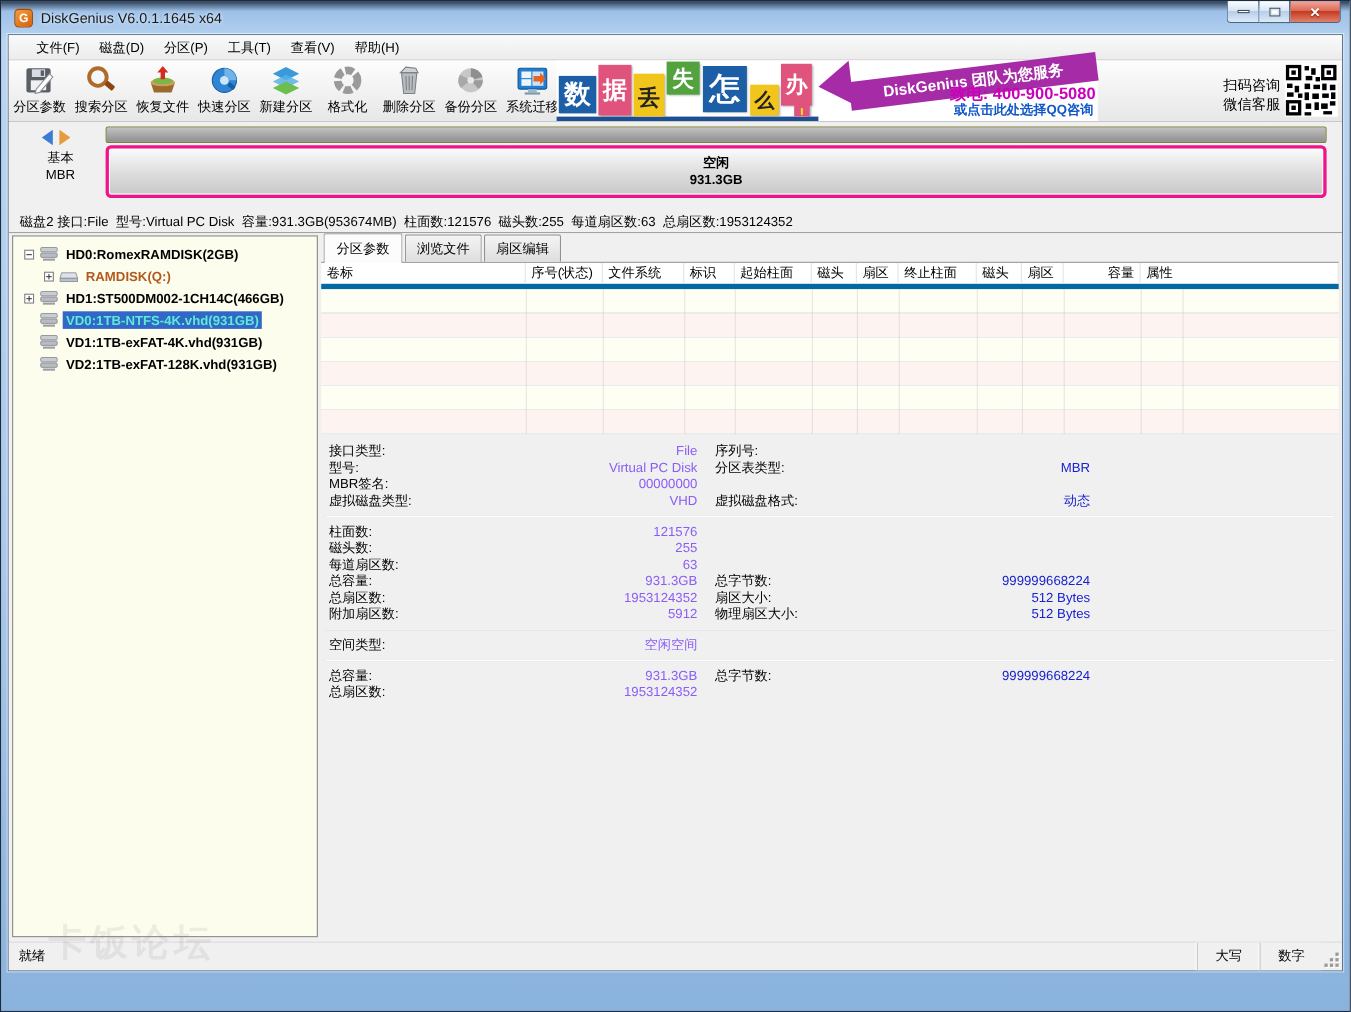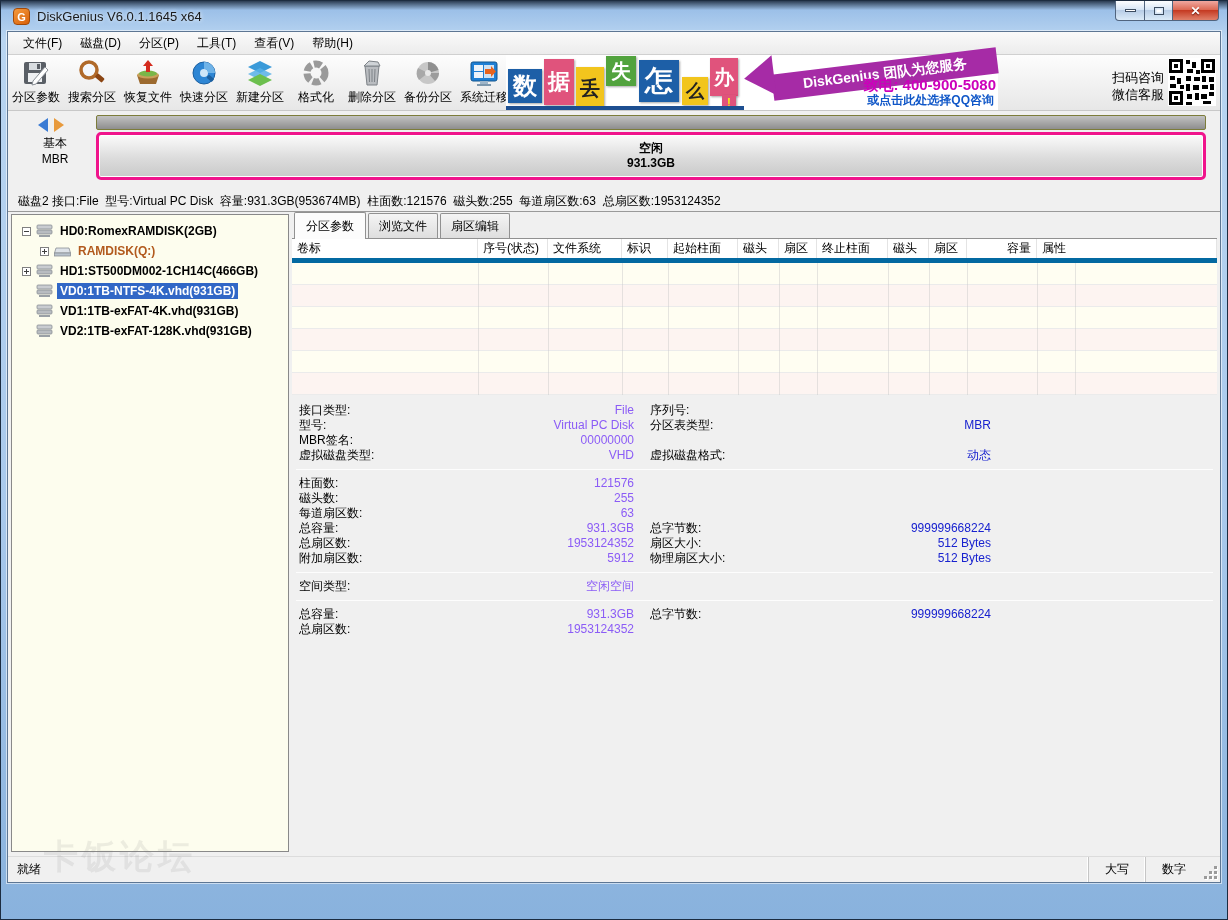--- a/index.html
+++ b/index.html
@@ -25,21 +25,21 @@
   .cap-min { width:30px; border-radius:0 0 0 4px; }
   .cap-max { width:28px; border-left:none; }
   .cap-close { width:46px; border-left:none; border-radius:0 0 4px 0;
     background:linear-gradient(180deg,#f0a8a0,#dd6a55 45%,#c53b23 50%,#e0806a); }
   .glyph-min { width:11px; height:3px; background:#fff; border:1px solid #3c4c60; }
   .glyph-max { width:10px; height:8px; background:#fff; border:1px solid #3c4c60; box-shadow:inset 0 0 0 1.5px #d7e5f5; }
   .glyph-close { color:#fff; font-weight:bold; font-size:12px; text-shadow:0 1px 1px #6b1407; }
 
   
   .menubar { position:absolute; left:0; top:0; right:0; height:23px; background:linear-gradient(180deg,#fafafa,#ececec);
-    border-bottom:1px solid #d0d0d0; display:flex; padding-left:6px; }
+    border-bottom:1px solid #d0d0d0; display:flex; padding-left:16px; }
   .menu-item { padding:3px 9px; cursor:pointer; }
 
   
   .toolbar { position:absolute; left:0; top:23px; right:0; height:56px;
     background:linear-gradient(180deg,#fdfdfd,#e7e7e7); border-bottom:1px solid #c8c8c8; display:flex; }
   .tool-btn { width:56px; height:54px; display:flex; flex-direction:column; align-items:center; justify-content:center;
     gap:2px; cursor:pointer; }
   .tool-label { font-size:12px; white-space:nowrap; }
   .tool-ic { width:30px; height:28px; display:block; }
 
@@ -79,21 +79,21 @@
   .tree-panel { position:absolute; left:3px; top:2px; width:278px; bottom:3px; background:#fdfdee;
     border:1px solid #898989; overflow:hidden; }
   .tree-item { display:flex; align-items:center; height:20px; font-weight:bold; white-space:nowrap; cursor:pointer; }
   .tree-item .indent0 { width:10px; } .tree-item .indent1 { width:28px; }
   .expander { width:9px; height:9px; border:1px solid #808080; background:#fff; position:relative; margin-right:5px; flex:none; }
   .expander::before { content:""; position:absolute; left:1px; right:1px; top:3px; height:1px; background:#404040; }
   .expander.plus::after { content:""; position:absolute; top:1px; bottom:1px; left:3px; width:1px; background:#404040; }
   .expander.none { visibility:hidden; }
   .tree-ic { width:17px; height:14px; margin-right:4px; flex:none; }
   .tree-label { padding:1px 3px; }
-  .tree-item.selected .tree-label { background:#3167c6; color:#ffffff; }
+  .tree-item.selected .tree-label { background:#3167c6; color:#5eead4; }
   .tree-label.ram { color:#b25a1e; }
 
   .right-panel { position:absolute; left:284px; top:0; right:3px; bottom:3px; }
   .tab-strip { position:absolute; left:0; top:2px; right:0; height:25px; border-bottom:1px solid #919191; display:flex; align-items:flex-end; padding-left:2px; }
   .tab { padding:4px 10px 3px; border:1px solid #919191; border-bottom:none; background:linear-gradient(180deg,#f4f4f4,#dedede);
     margin-right:2px; border-radius:2px 2px 0 0; cursor:pointer; position:relative; top:0; }
   .tab.active { background:#fcfcfc; padding:5px 11px 4px; top:1px; z-index:2; }
 
   .grid-header { position:absolute; left:0; top:27px; right:0; height:24px; background:#fff; border-bottom:5px solid #0369a1; display:flex; align-items:center; }
   .gh-cell { height:100%; display:flex; align-items:center; padding:0 5px; border-right:1px solid #e4e4e4; white-space:nowrap; overflow:hidden; }

